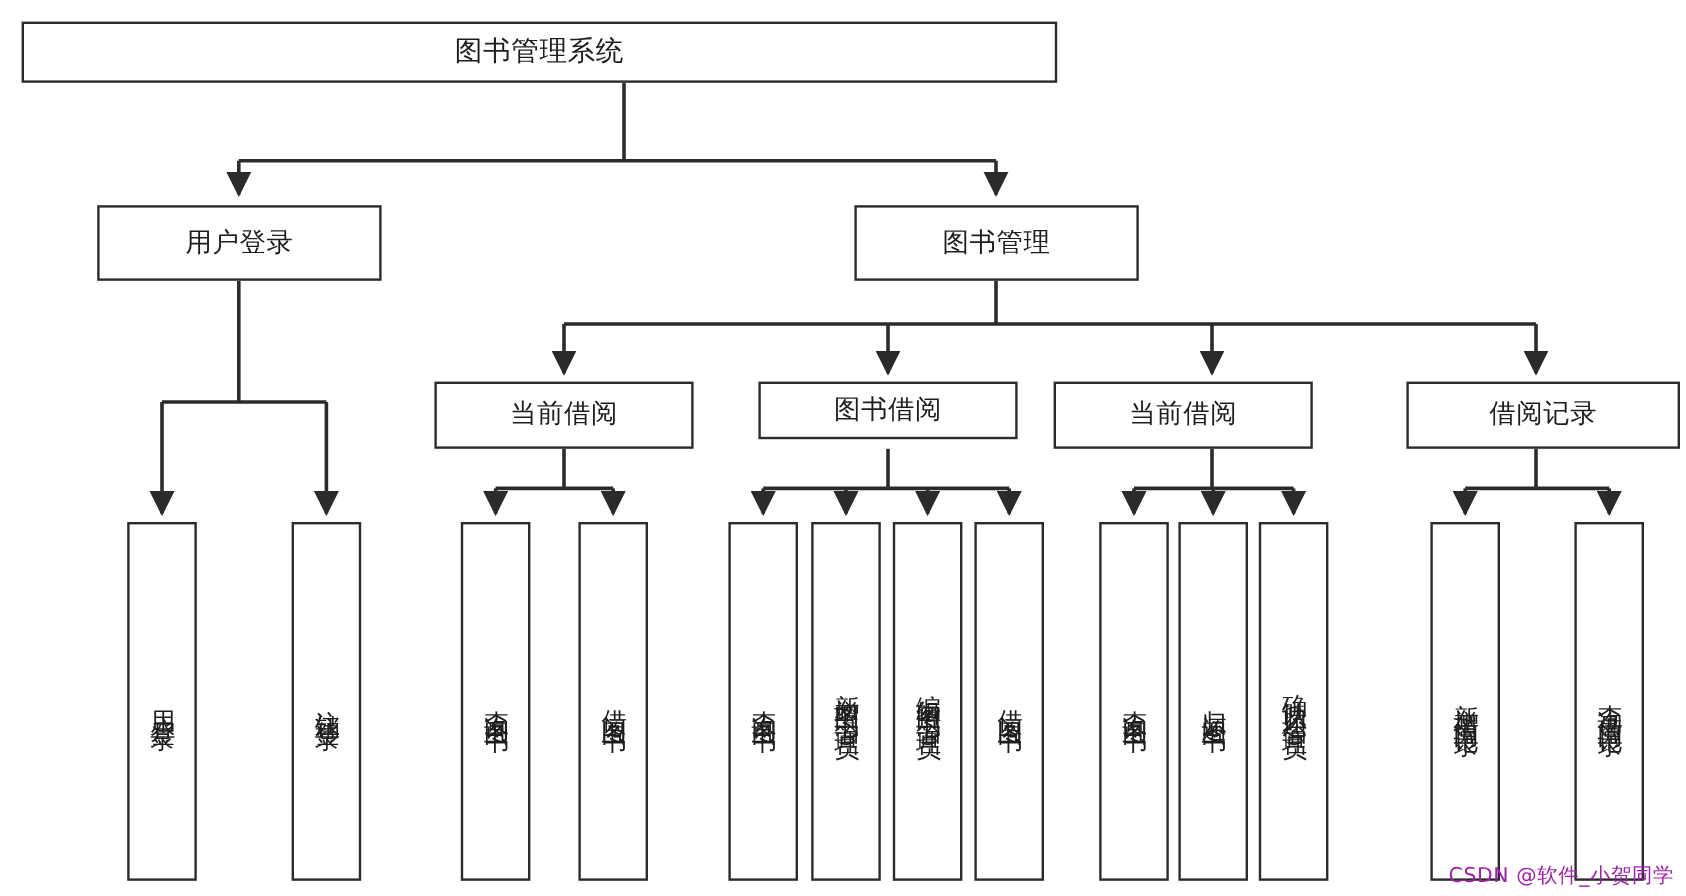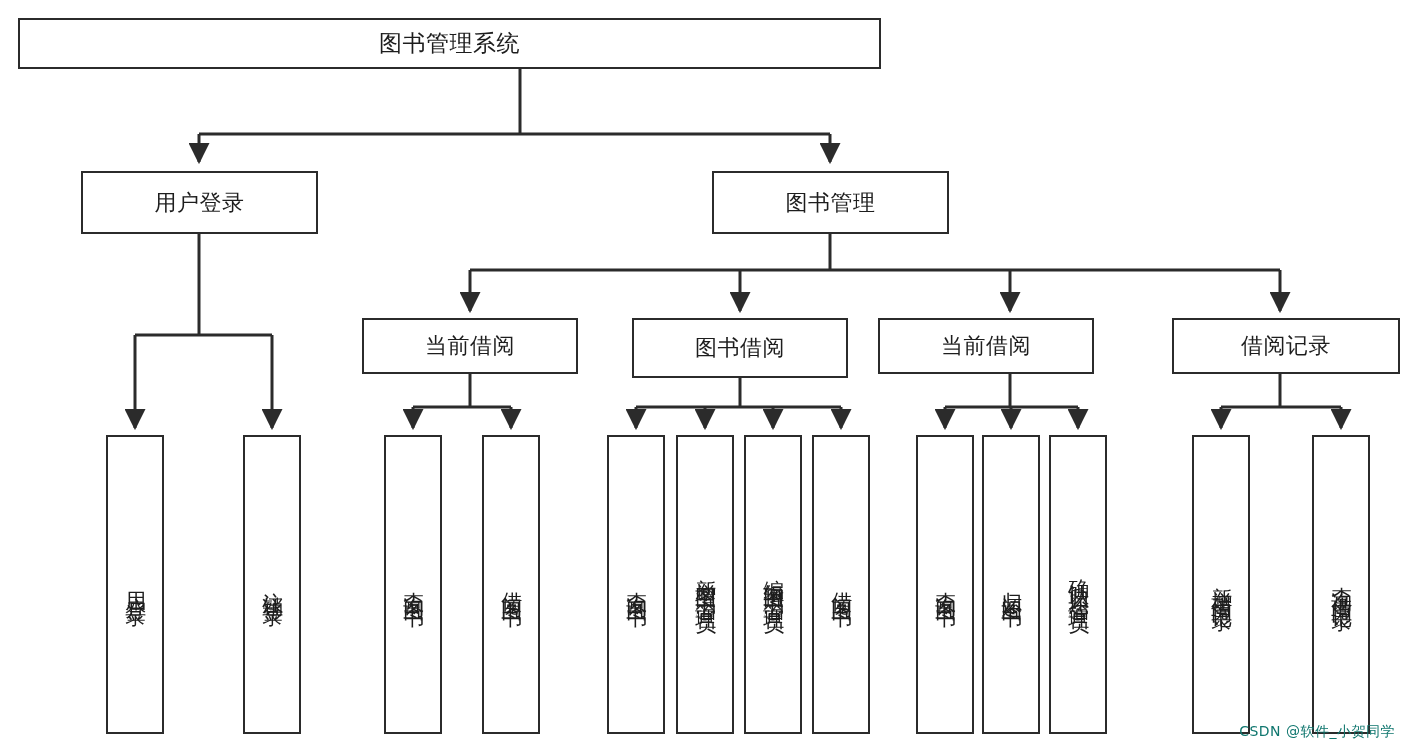--- a/index.html
+++ b/index.html
@@ -62,22 +62,22 @@
     font-size: 21px;
     line-height: 1.12;
     letter-spacing: 5px;
     white-space: nowrap;
     max-height: 100%;
   }
   .watermark {
     position: absolute;
     right: 10px;
     bottom: 6px;
-    font-size: 14px;
-    color: #0f766e;
+    font-size: 17px;
+    color: #a21caf;
     letter-spacing: 0.5px;
     z-index: 3;
     white-space: nowrap;
     font-family: "DejaVu Sans", "Liberation Sans", sans-serif;
   }
 </style>
 </head>
 <body>
 
 <div id="canvas">
@@ -139,21 +139,21 @@
   <div class="node horiz" style="left:81px; top:171px; width:237px; height:63px;">
     <span class="label">用户登录</span>
   </div>
   <div class="node horiz" style="left:712px; top:171px; width:237px; height:63px;">
     <span class="label">图书管理</span>
   </div>
 
   <div class="node horiz" style="left:362px; top:318px; width:216px; height:56px;">
     <span class="label">当前借阅</span>
   </div>
-  <div class="node horiz" style="left:632px; top:318px; width:216px; height:60px;">
+  <div class="node horiz" style="left:632px; top:318px; width:216px; height:48px;">
     <span class="label">图书借阅</span>
   </div>
   <div class="node horiz" style="left:878px; top:318px; width:216px; height:56px;">
     <span class="label">当前借阅</span>
   </div>
   <div class="node horiz" style="left:1172px; top:318px; width:228px; height:56px;">
     <span class="label">借阅记录</span>
   </div>
 
   <div class="node vert" style="left:106px; top:435px; width:58px; height:299px;">

